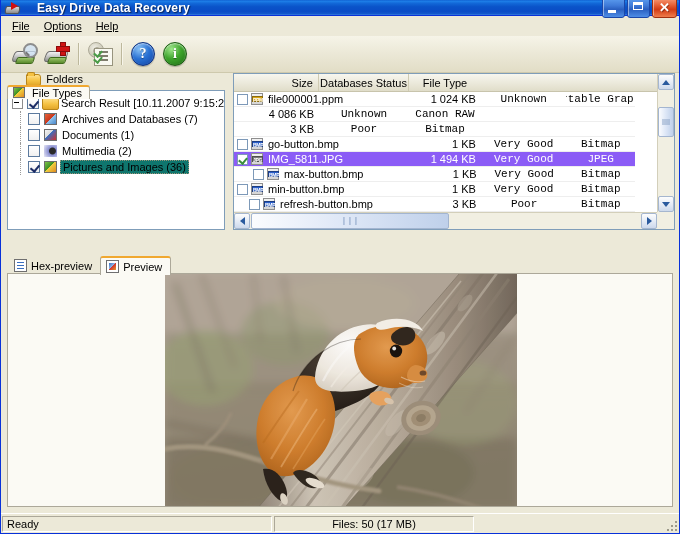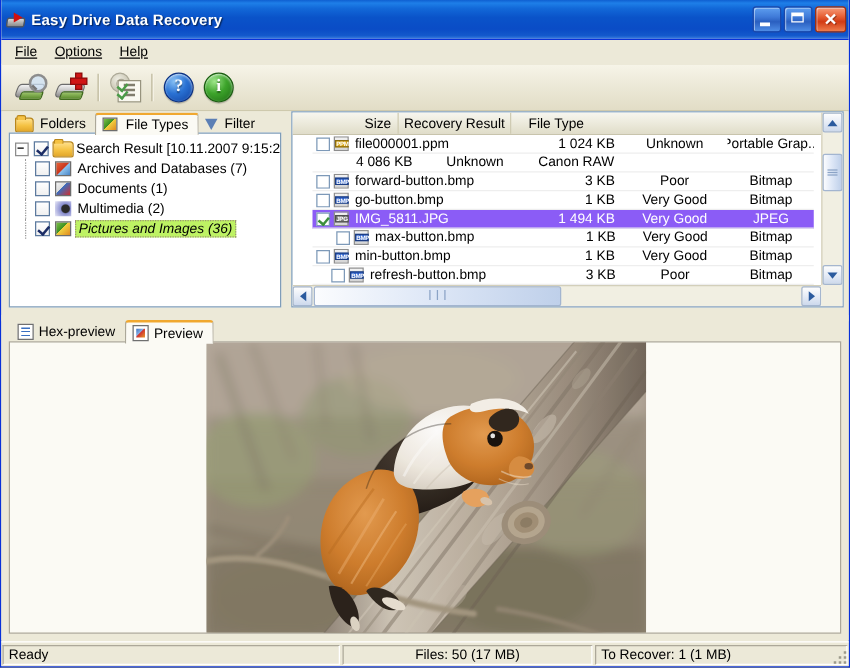--- a/index.html
+++ b/index.html
@@ -17,28 +17,29 @@
     width: 680px; height: 534px;
     box-sizing: border-box;
     background: #ece9d8;
     border: 1px solid #0831d9;
     border-top: none;
     overflow: hidden;
   }
 
   
   .titlebar {
-    height: 32px;
+    height: 16px;
     background: linear-gradient(to bottom,
       #0f5fd1 0%, #1e7fe8 8%, #1268d8 22%,
       #0a53c9 45%, #0a4cc6 75%, #1359cc 92%, #3b7fe0 100%);
     display: flex; align-items: center;
     padding: 0 2px 0 4px;
     box-sizing: border-box;
     border-bottom: 1px solid #0831d9;
+    gap: 12px;
   }
   .title-icon {
     width: 16px; height: 16px;
     margin-right: 4px;
     position: relative;
     flex: 0 0 auto;
   }
   .title-icon .disk {
     position: absolute; left: 0; top: 6px;
     width: 13px; height: 6px;
@@ -224,21 +225,21 @@
   
   .top-area {
     position: relative;
     height: 168px;
     background: #ece9d8;
   }
 
   
   .tabstrip {
     position: absolute; left: 6px; top: 0;
-    display: flex; align-items: flex-end; height: 18px;
+    display: flex; align-items: flex-end; height: 18px; flex-direction: column;
   }
   .tab {
     height: 16px;
     display: flex; align-items: center; gap: 3px;
     padding: 0 7px 0 5px;
     font-size: 11px;
     background: transparent;
     cursor: default;
     position: relative;
     box-sizing: border-box;
@@ -317,25 +318,24 @@
     border: 1px solid #6d6d6d;
     box-sizing: border-box;
   }
   .mini-ico.arch { background: linear-gradient(135deg,#e8643a 0%,#c8361c 50%,#8fc4ee 51%,#4a86c8 100%); }
   .mini-ico.doc  { background: linear-gradient(135deg,#f4f4f4 0%,#dcdcdc 40%,#3a6fc0 41%,#cf3030 100%); }
   .mini-ico.mm   { background: radial-gradient(circle at 65% 50%, #2a2a2a 0 3px, #8a8fd0 4px, #e9e9f7 100%); border:none; }
   .mini-ico.other{ background: linear-gradient(to bottom,#dfe7f2 0%,#9fb8d8 100%); }
   .mini-ico.pics { background: linear-gradient(135deg,#7fc24a 0%,#3c8f20 45%,#f0d040 46%,#e08a20 100%); }
   .tree-label { font-size: 11px; color: #000; }
   .tree-label.sel {
-    background: #bef264;
+    background: #0f766e;
     border: 1px dotted #9c9377;
     padding: 0 2px;
     margin: 0 -2px;
-    font-style: italic;
   }
   .tree-dots {
     position: absolute; left: 10px; top: 0; bottom: 0;
     width: 1px;
     border-left: 1px dotted #9a9a9a;
   }
 
   
   .list-panel {
     position: absolute; left: 232px; top: 0px;
@@ -365,32 +365,32 @@
   }
   .hcell.right { justify-content: flex-end; }
   .hcell.center { justify-content: center; }
   .sort-arrow {
     margin-left: 6px;
     width: 0; height: 0;
     border-left: 4px solid transparent;
     border-right: 4px solid transparent;
     border-bottom: 4px solid #9b9782;
   }
-  .rows { position: absolute; left: 0; top: 18px; width: 401px; margin-left: 16px; }
+  .rows { position: absolute; left: 0; top: 18px; width: 401px; }
   .row {
     display: flex; height: 15px; align-items: center;
     font-size: 11px;
     box-sizing: border-box;
     border-bottom: 1px solid #eeeeee;
     white-space: nowrap;
   }
   .row.selected { background: #8b5cf6; color: #fff; }
   .cell { box-sizing: border-box; padding: 0 5px; overflow: hidden; display: flex; align-items: center; }
   .cell.right { justify-content: flex-end; }
-  .cell.center { justify-content: center; }
+  .cell.center { justify-content: center; font-family: Liberation Mono, monospace; }
   .row-cb {
     width: 11px; height: 11px;
     border: 1px solid #7d99b8;
     background: #fff;
     margin: 0 3px 0 3px;
     position: relative;
     flex: 0 0 auto;
     box-sizing: border-box;
   }
   .row-cb.checked::after {
@@ -697,21 +697,21 @@
     </div>
 
     <div class="list-panel">
       <div class="lp-inner">
 
         <div class="list-head">
           <div class="hcell right" style="width:85px">
             <span>Size</span>
           </div>
           <div class="hcell center" style="width:90px">
-            <span>Recovery Result</span>
+            <span>Databases Status</span>
           </div>
           <div class="hcell center" style="width:72px;border-right:none">
             <span>File Type</span>
           </div>
         </div>
 
         <div class="rows">
 
           <div class="row">
             <div class="cell" style="width:176px;padding:0">
@@ -727,28 +727,20 @@
             <div class="cell center" style="width:72px">Portable Grap...</div>
           </div>
 
           <div class="row">
             <div class="cell right" style="width:85px">4 086 KB</div>
             <div class="cell center" style="width:90px">Unknown</div>
             <div class="cell center" style="width:72px">Canon RAW</div>
           </div>
 
           <div class="row">
-            <div class="cell" style="width:176px;padding:0">
-              <span class="row-cb"></span>
-              <span class="ftype-ico">
-                <span class="sheet"></span>
-                  <span class="badge bmp">BMP</span>
-              </span>
-              <span>forward-button.bmp</span>
-            </div>
             <div class="cell right" style="width:85px">3 KB</div>
             <div class="cell center" style="width:90px">Poor</div>
             <div class="cell center" style="width:72px">Bitmap</div>
           </div>
 
           <div class="row">
             <div class="cell" style="width:176px;padding:0">
               <span class="row-cb"></span>
               <span class="ftype-ico">
                 <span class="sheet"></span>
@@ -1045,21 +1037,20 @@
 
           <rect width="352" height="236" fill="#b0a08a" opacity="0.05"></rect>
         </svg>
       </div>
     </div>
   </div>
 
   <div class="statusbar">
     <div class="sb-pane" style="width:270px">Ready</div>
     <div class="sb-pane" style="width:200px;justify-content:center">Files: 50 (17 MB)</div>
-    <div class="sb-pane" style="flex:1 1 auto">To Recover: 1 (1 MB)</div>
     <div class="grip">
       <i style="right:0;bottom:0"></i>
         <i style="right:4px;bottom:0"></i>
         <i style="right:8px;bottom:0"></i>
       <i style="right:0;bottom:4px"></i>
         <i style="right:4px;bottom:4px"></i>
       <i style="right:0;bottom:8px"></i>
     </div>
   </div>
 

